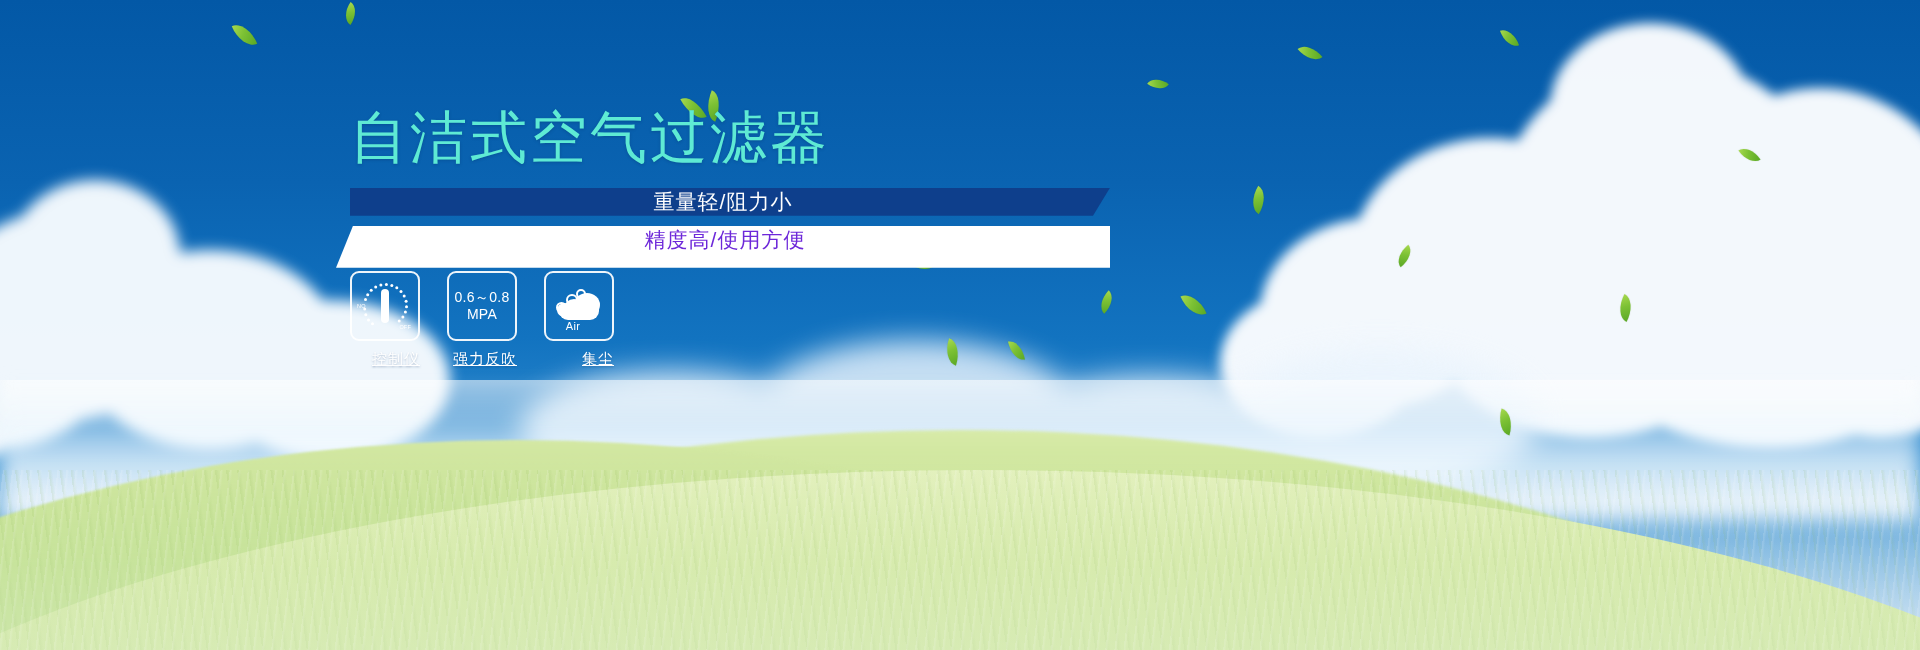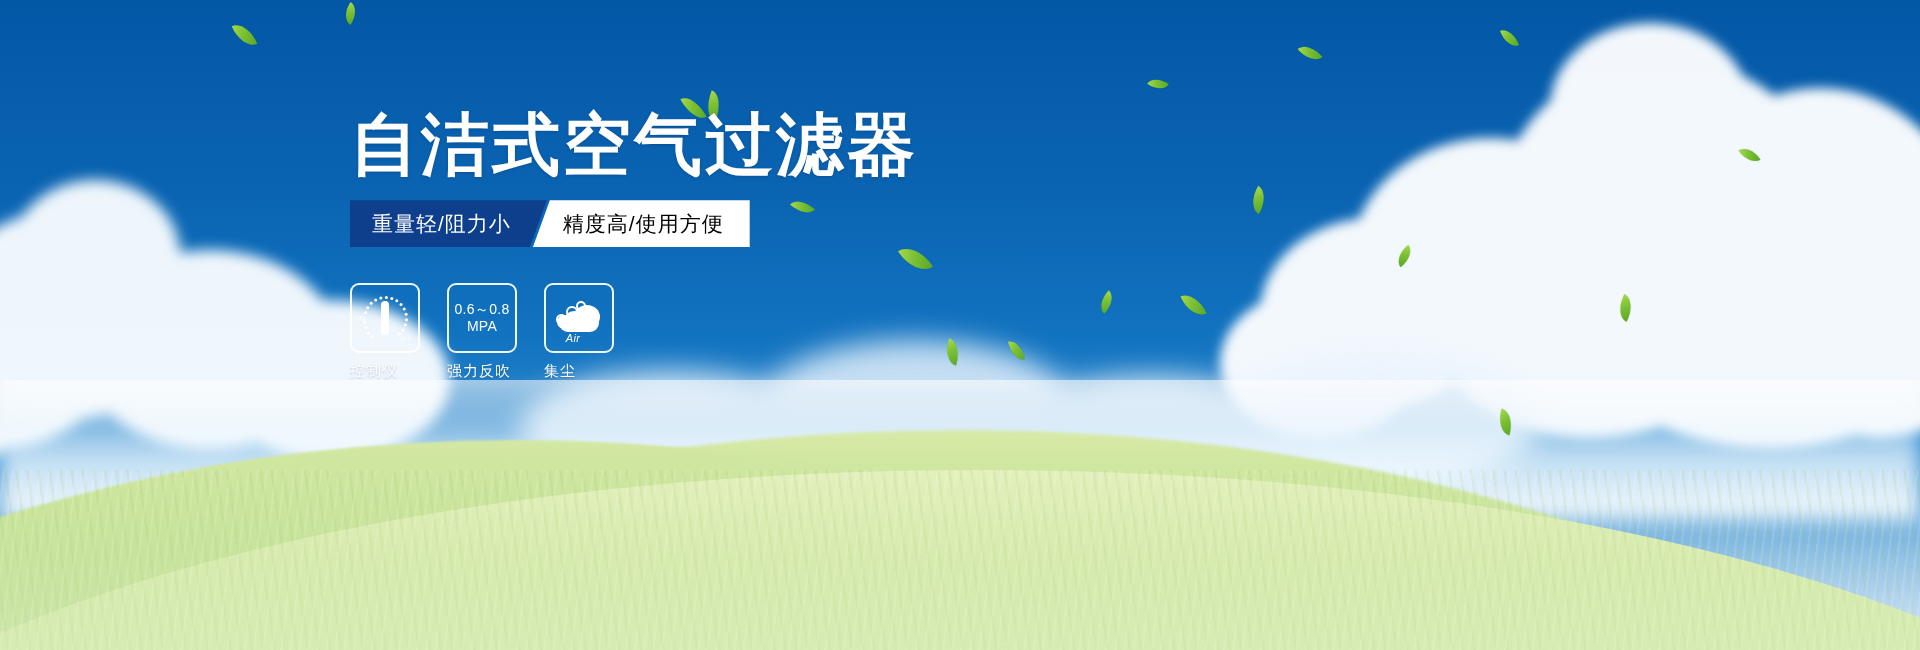--- a/index.html
+++ b/index.html
@@ -88,66 +88,68 @@
     position:absolute;
     border-radius:0 100% 0 100%;
     background:linear-gradient(135deg,#a7d94e 0%,#7cc134 45%,#5aa826 100%);
     box-shadow:0 0 1px rgba(60,110,20,.35);
   }
 
   
   .content { position:absolute; left:350px; top:106px; width:760px; }
 
   .title {
-    font-size:68px;
+    font-size:57px;
     line-height:1.12;
-    color:#ffffff;
+    color:#5eead4;
     letter-spacing:3px;
-    font-weight:700;
+    font-weight:400;
     white-space:nowrap;
     text-shadow:0 1px 3px rgba(0,40,90,.28);
   }
 
-  .tagline { display:flex; margin-top:18px; height:47px; }
+  .tagline { display:flex; margin-top:18px; height:47px;flex-direction:column; }
   .tag {
     display:flex; align-items:center; justify-content:center;
     font-size:21px; letter-spacing:1px; height:47px;
   }
   .tag-dark {
     background:#0e3f8c; color:#ffffff;
     padding:0 24px 0 22px;
     clip-path:polygon(0 0, 100% 0, calc(100% - 17px) 100%, 0 100%);
     padding-right:36px;
   }
   .tag-light {
-    background:#ffffff; color:#000000;
-    padding:0 26px 0 14px;
+    background:#ffffff; color:#6d28d9;
+    padding:0 26px 14px 14px;
     margin-left:-14px;
     clip-path:polygon(17px 0, 100% 0, 100% 100%, 0 100%);
     padding-left:30px;
+    margin-top:10px;
   }
 
   
   .features { display:flex; margin-top:36px; gap:27px; }
-  .feature { width:70px; display:flex; flex-direction:column; align-items:flex-start; }
+  .feature { width:70px; display:flex; flex-direction:column; align-items:flex-end; }
   .fbox {
     width:70px; height:70px;
     border:2px solid rgba(255,255,255,.93);
     border-radius:9px;
     display:flex; align-items:center; justify-content:center;
     position:relative;
   }
   .fbox-text {
     color:#ffffff; text-align:center;
     font-size:14px; line-height:1.22; letter-spacing:.3px;
   }
   .flabel {
     margin-top:9px; color:#ffffff;
     font-size:15px; letter-spacing:1px; white-space:nowrap;
     text-shadow:0 1px 2px rgba(0,40,90,.25);
+    text-decoration:underline;
   }
 
   
   .dial { position:relative; width:52px; height:52px; }
   .dial .dot {
     position:absolute; width:3px; height:3px; border-radius:50%;
     background:#fff; left:50%; top:50%; margin:-1.5px;
   }
   .dial .needle {
     position:absolute; left:50%; top:9px; width:8px; height:34px;
@@ -177,21 +179,21 @@
   .aircloud .puff { position:absolute; background:#fff; border-radius:50%; }
   .aircloud .base {
     position:absolute; left:7px; top:24px; width:40px; height:15px;
     background:#fff; border-radius:0 0 9px 9px;
   }
   .aircloud .ring {
     position:absolute; border:2.2px solid #fff; border-radius:50%;
   }
   .air-label {
     position:absolute; left:0; right:12px; bottom:-1px; text-align:center;
-    color:#fff; font-size:11px; letter-spacing:.3px;font-style:italic;
+    color:#fff; font-size:11px; letter-spacing:.3px;
   }
 </style>
 </head>
 <body>
 
 <div id="banner">
 
   <div class="sky"></div>
 
   <div class="cloudgrp cg-right">

